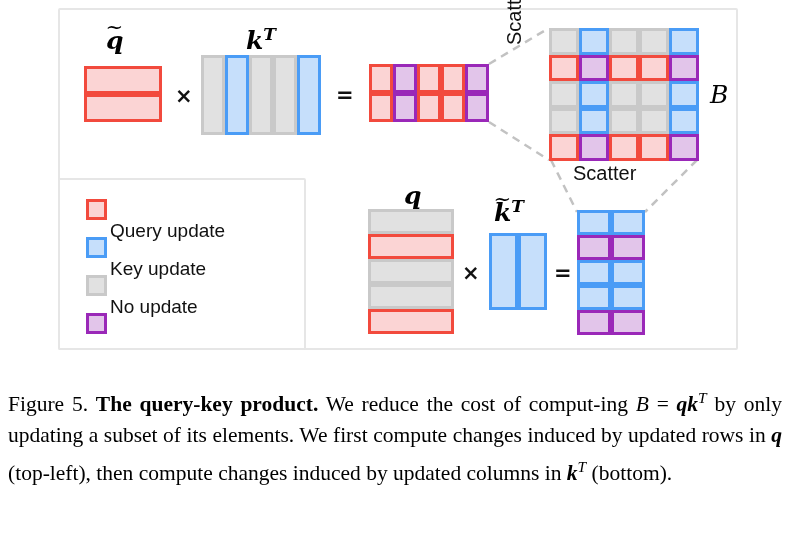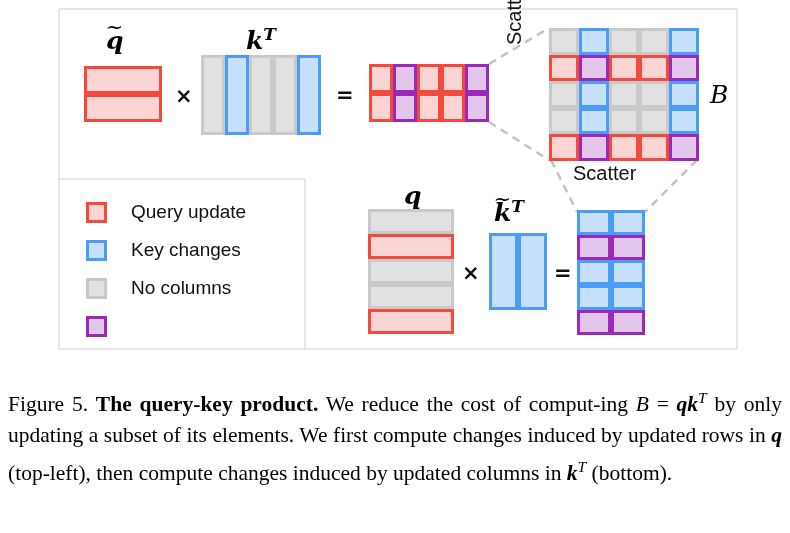--- a/index.html
+++ b/index.html
@@ -93,22 +93,23 @@
     transform: rotate(-90deg);
   }
 
   
   #connectors { position: absolute; left: 0; top: 0; width: 790px; height: 372px; }
 
   
   .legend-row {
     position: absolute;
     display: flex;
-    align-items: flex-end;
+    align-items: flex-start;
     height: 24px;
+    flex-direction: column;
   }
   .legend-swatch {
     width: 21px; height: 21px;
     box-sizing: border-box;
     flex: 0 0 auto;
   }
   .legend-text {
     font-family: "Liberation Sans", sans-serif;
     font-size: 19px;
     color: #111;
@@ -273,25 +274,25 @@
   </div>
 
   <div class="panel" id="legend-panel"></div>
 
   <div class="legend-row" style="left:86px; top:199px;">
     <span class="legend-swatch c-red"></span>
     <span class="legend-text">Query update</span>
   </div>
   <div class="legend-row" style="left:86px; top:237px;">
     <span class="legend-swatch c-blue"></span>
-    <span class="legend-text">Key changes</span>
+    <span class="legend-text">Key update</span>
   </div>
   <div class="legend-row" style="left:86px; top:275px;">
     <span class="legend-swatch c-gray"></span>
-    <span class="legend-text">No columns</span>
+    <span class="legend-text">No update</span>
   </div>
   <div class="legend-row" style="left:86px; top:313px;">
     <span class="legend-swatch c-purple"></span>
   </div>
 
 </div>
 
 <div id="caption"><span>Figure 5.</span> <b>The query-key product.</b><span> We reduce the cost of comput-ing </span><span class="cap-math">B</span><span> = </span><span class="cap-math-bold">q</span><span class="cap-math-bold">k</span><span class="cap-sup">T</span><span> by only updating a subset of its elements. We first compute changes induced by updated rows in </span><span class="cap-math-bold">q</span><span> (top-left), then compute changes induced by updated columns in </span><span class="cap-math-bold">k</span><span class="cap-sup">T</span><span> (bottom).</span></div>
 
 </body></html>

